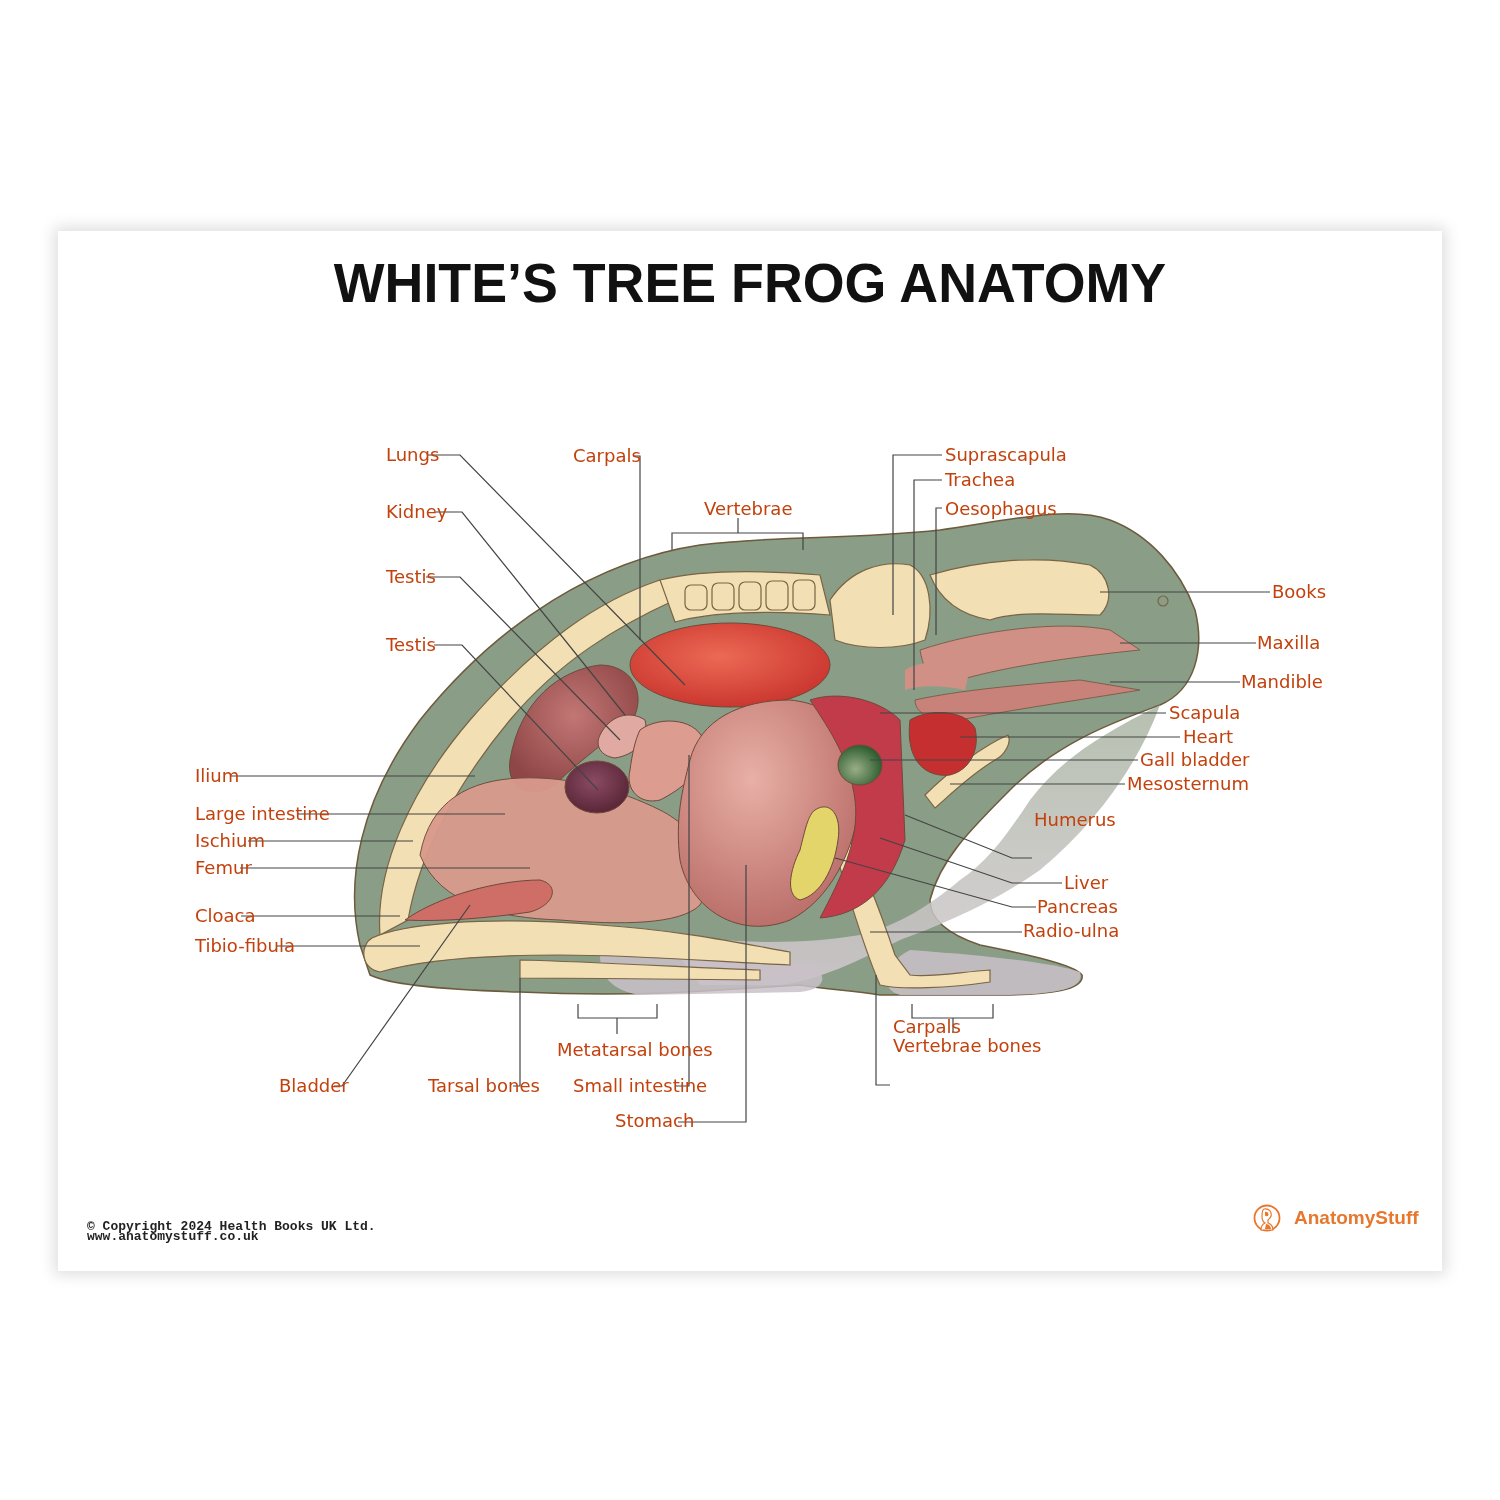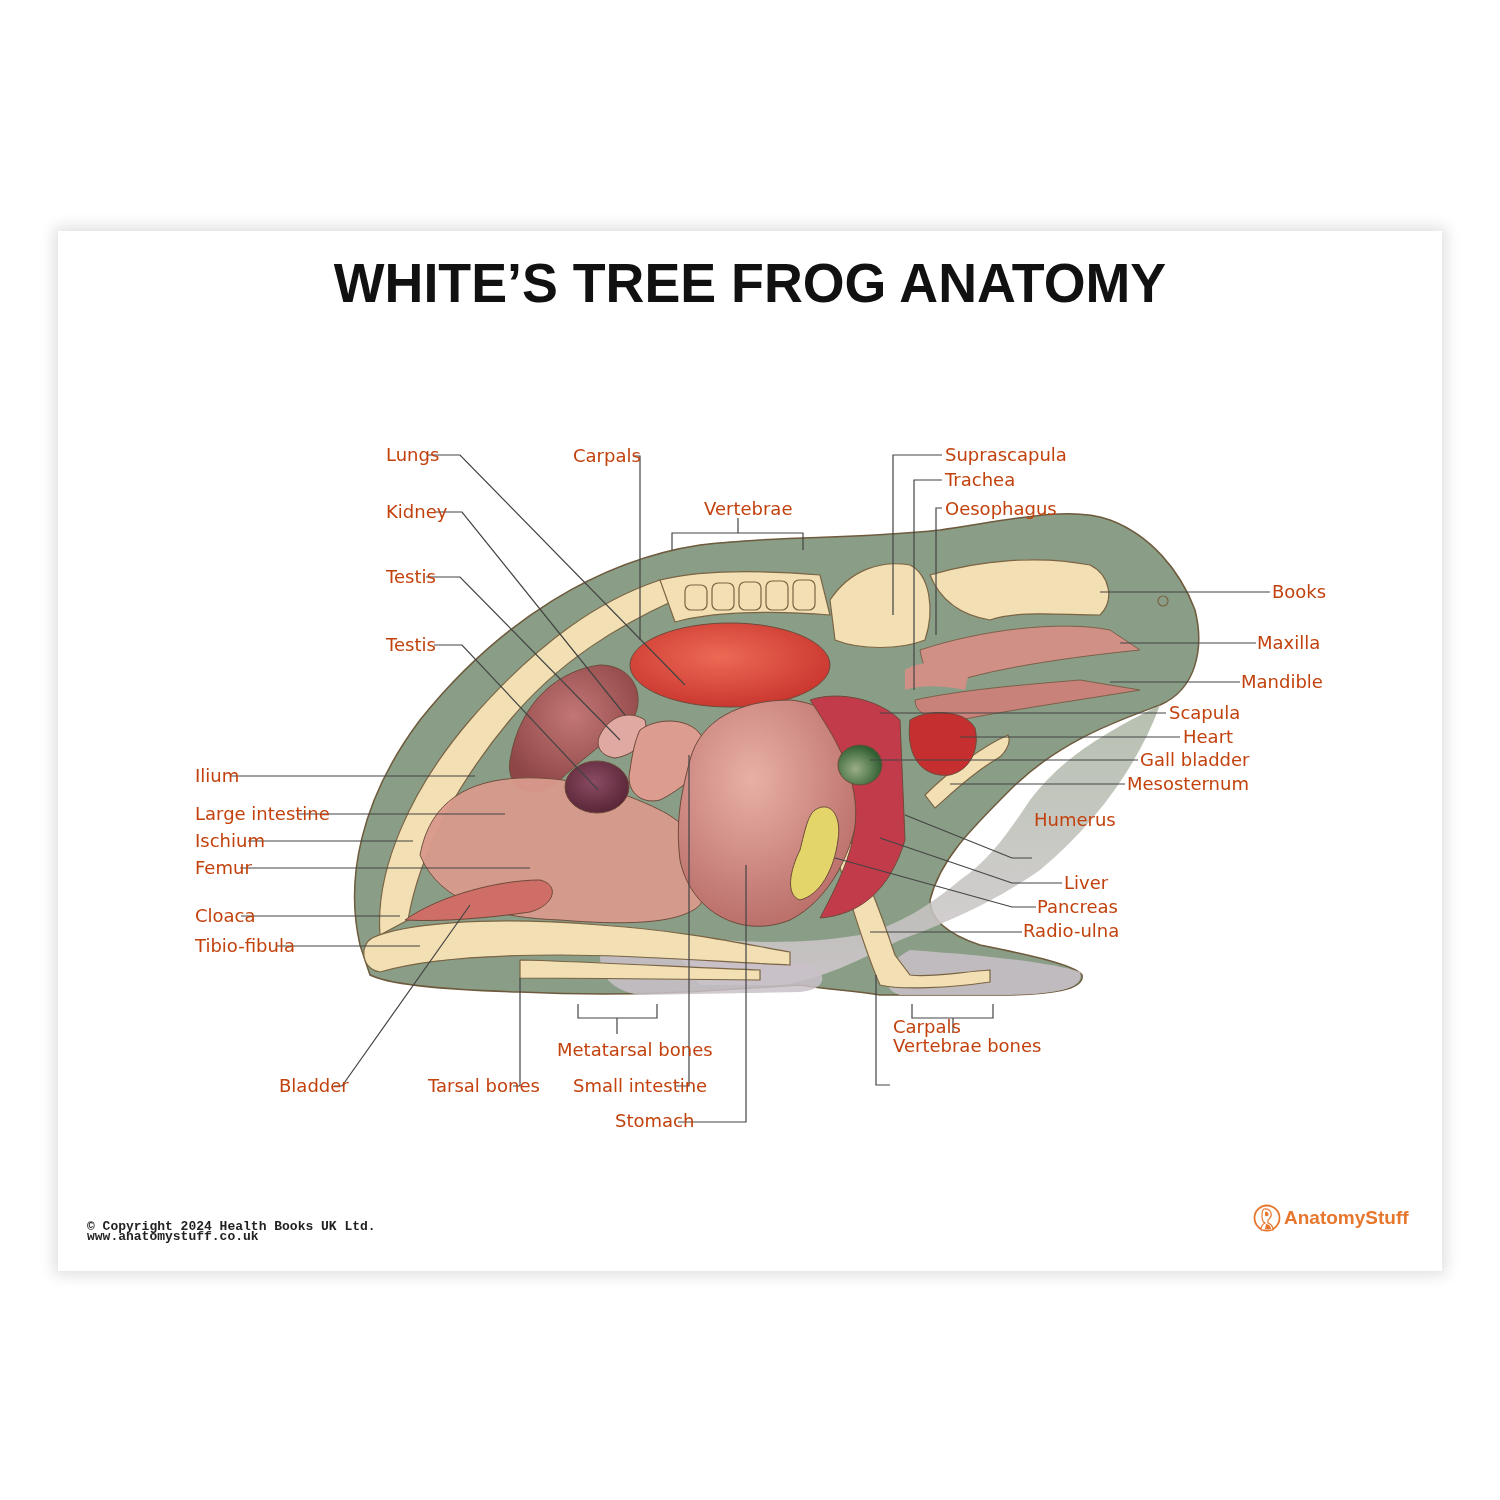--- a/index.html
+++ b/index.html
@@ -10,21 +10,21 @@
     box-shadow: 0 0 14px 4px rgba(0,0,0,0.13);
   }
   .title {
     position: absolute; left: 0; top: 250px; width: 1500px; text-align: center;
     font-family: "Liberation Sans", sans-serif; font-size: 56px; font-weight: 600;
     color: #111; letter-spacing: 0px; transform: scaleX(0.96);
   }
   svg.diagram { position: absolute; left: 0; top: 0; width: 1500px; height: 1500px; }
   .lbl { position: absolute; font-family: "DejaVu Sans", sans-serif; font-size: 18px; color: #c2410c; white-space: nowrap; line-height: 16px; }
   .copyright { position: absolute; left: 87px; top: 1222px; font-family: Liberation Mono, monospace; font-size: 13px; font-weight: bold; color: #222; line-height: 10px; }
-  .logo { position: absolute; left: 1253px; top: 1203px; display: flex; align-items: center; gap: 3px; }
+  .logo { position: absolute; left: 1253px; top: 1203px; display: flex; align-items: center; gap: 13px; }
   .logo-text { font-family: "Liberation Sans", sans-serif; font-weight: bold; font-size: 19px; color: #e8772e; }
 </style>
 </head>
 <body>
 
 <div class="poster"></div>
 
 <div class="title">WHITE’S TREE FROG ANATOMY</div>
 
 <svg class="diagram" viewBox="0 0 1500 1500">

